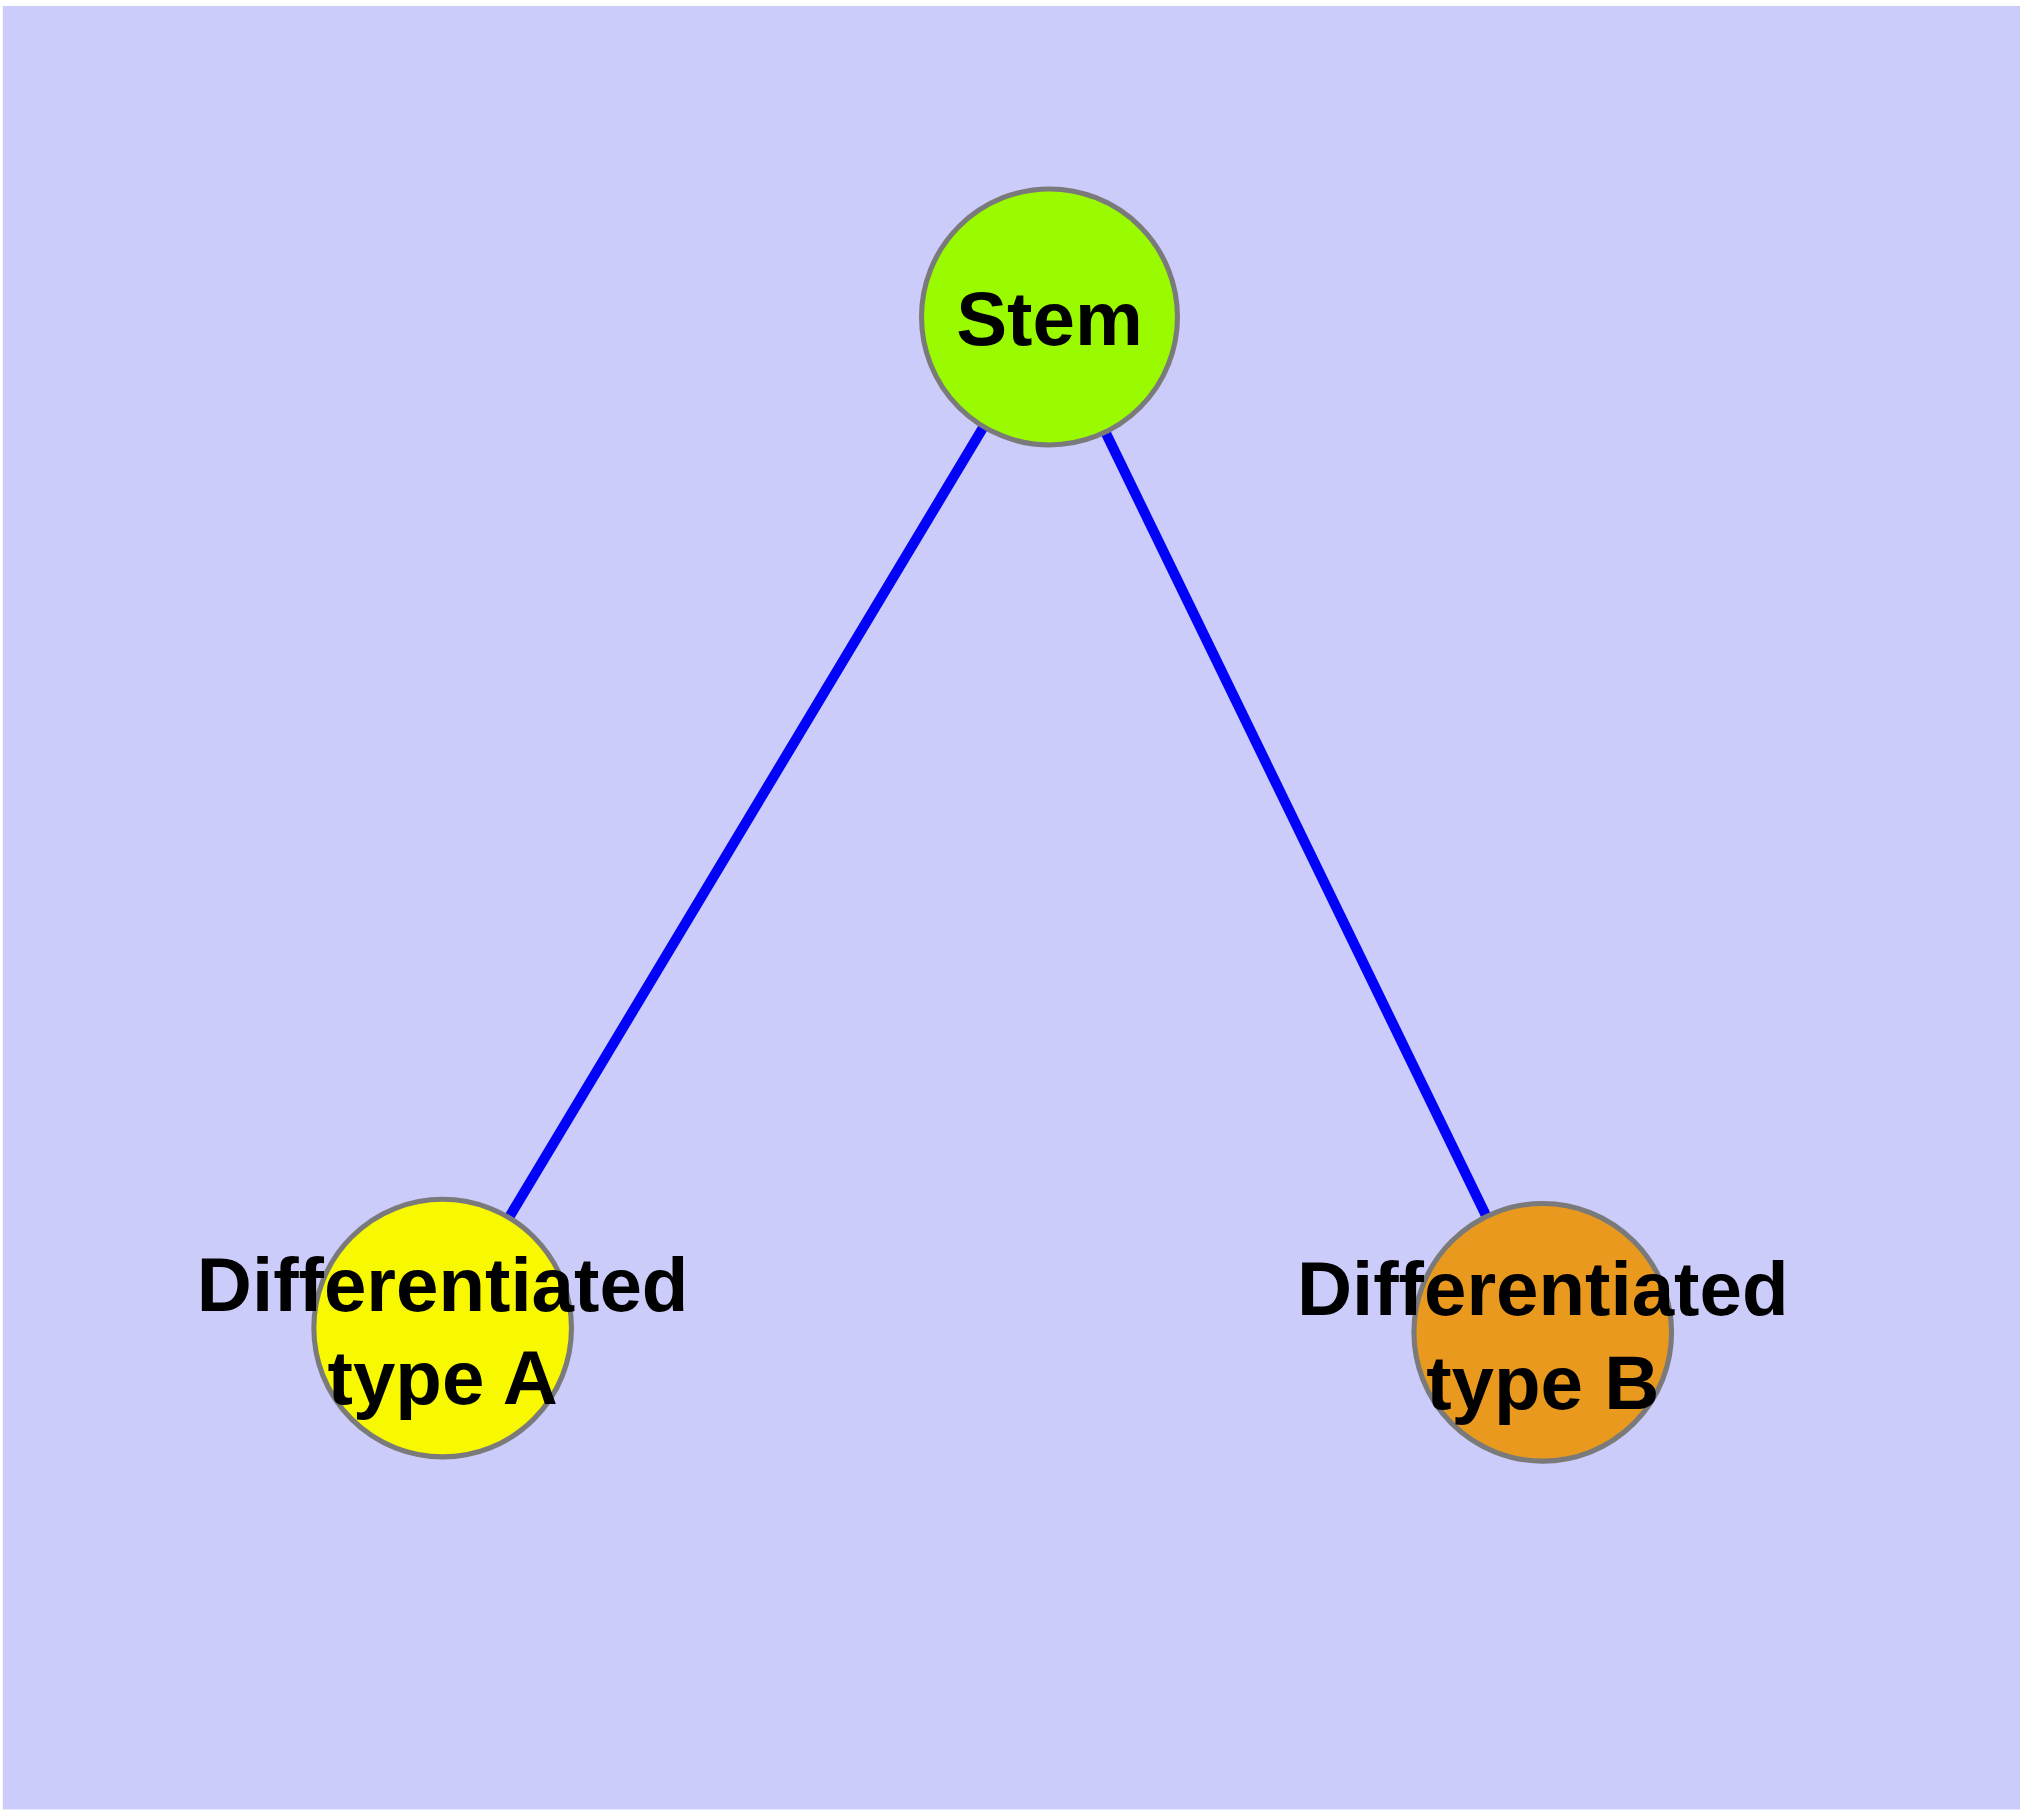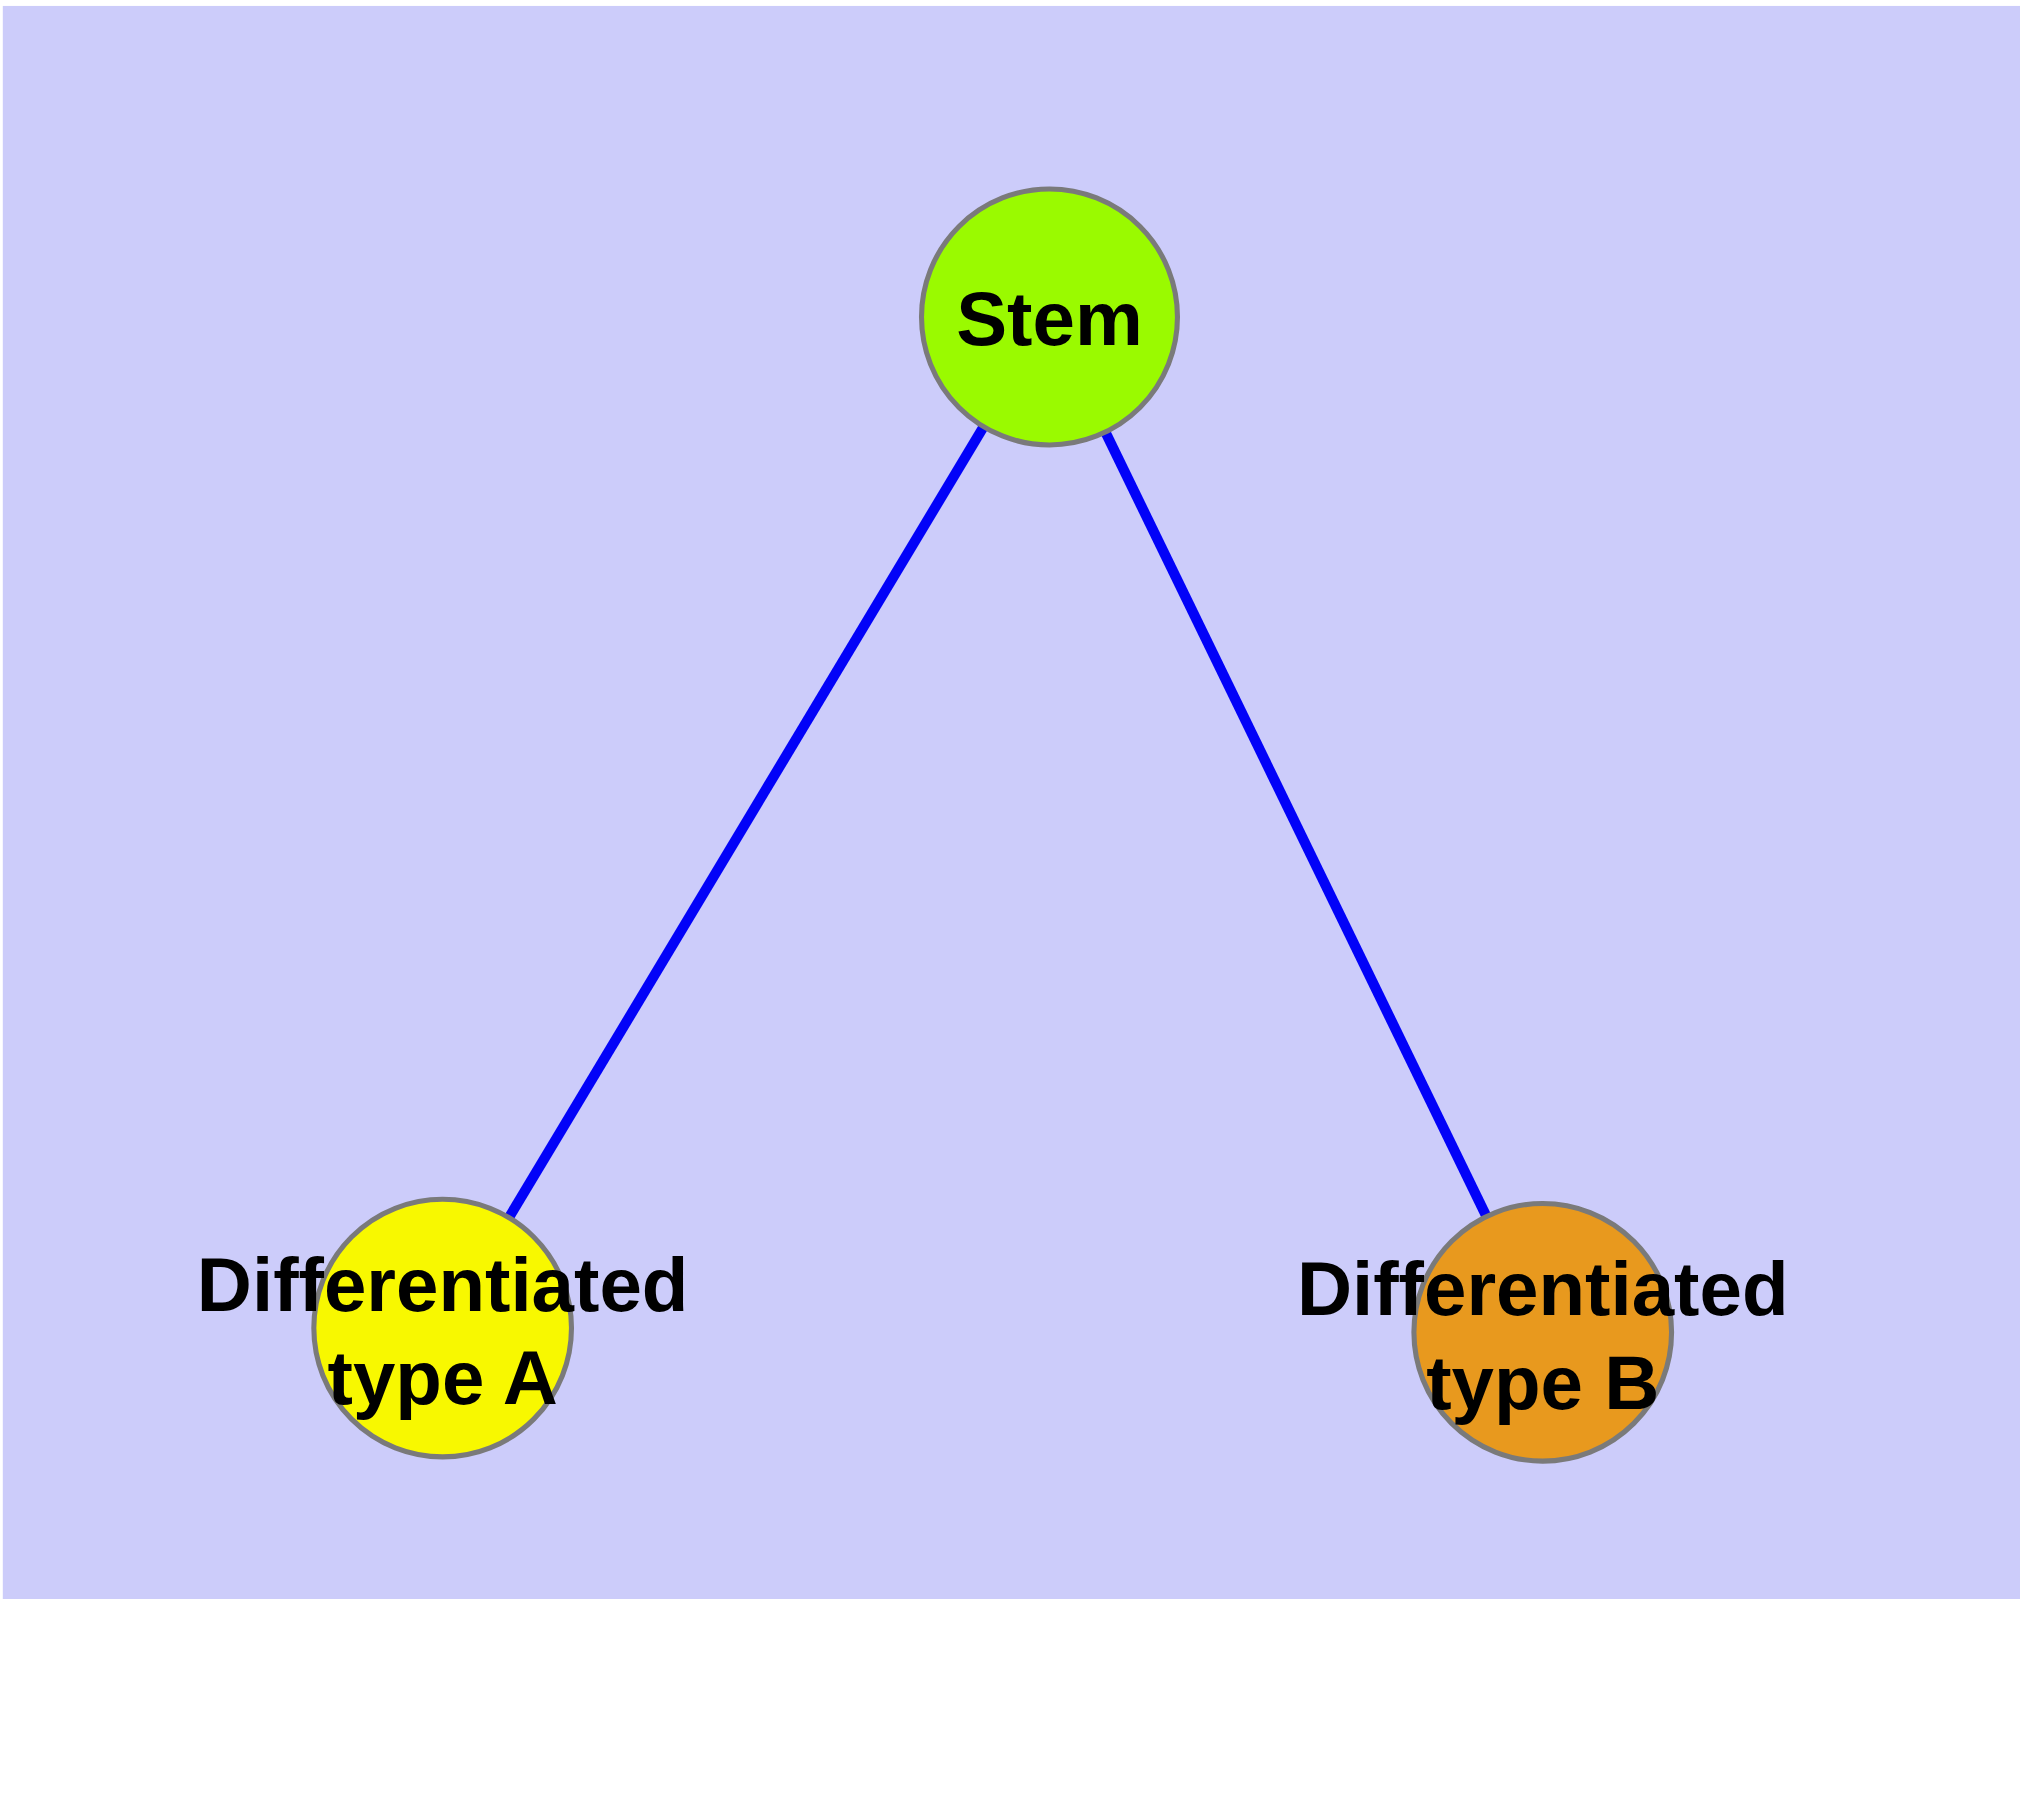--- a/index.html
+++ b/index.html
@@ -3,21 +3,21 @@
 <meta charset="utf-8">
 <style>
   html, body {
     margin: 0;
     padding: 0;
     background: #ffffff;
   }
   #stage {
     position: relative;
     width: 2021px;
-    height: 1599px;
+    height: 1812px;
     background: #ffffff;
     overflow: hidden;
   }
   svg.graph {
     position: absolute;
     top: 0;
     left: 0;
     width: 2021px;
     height: 1812px;
     display: block;

